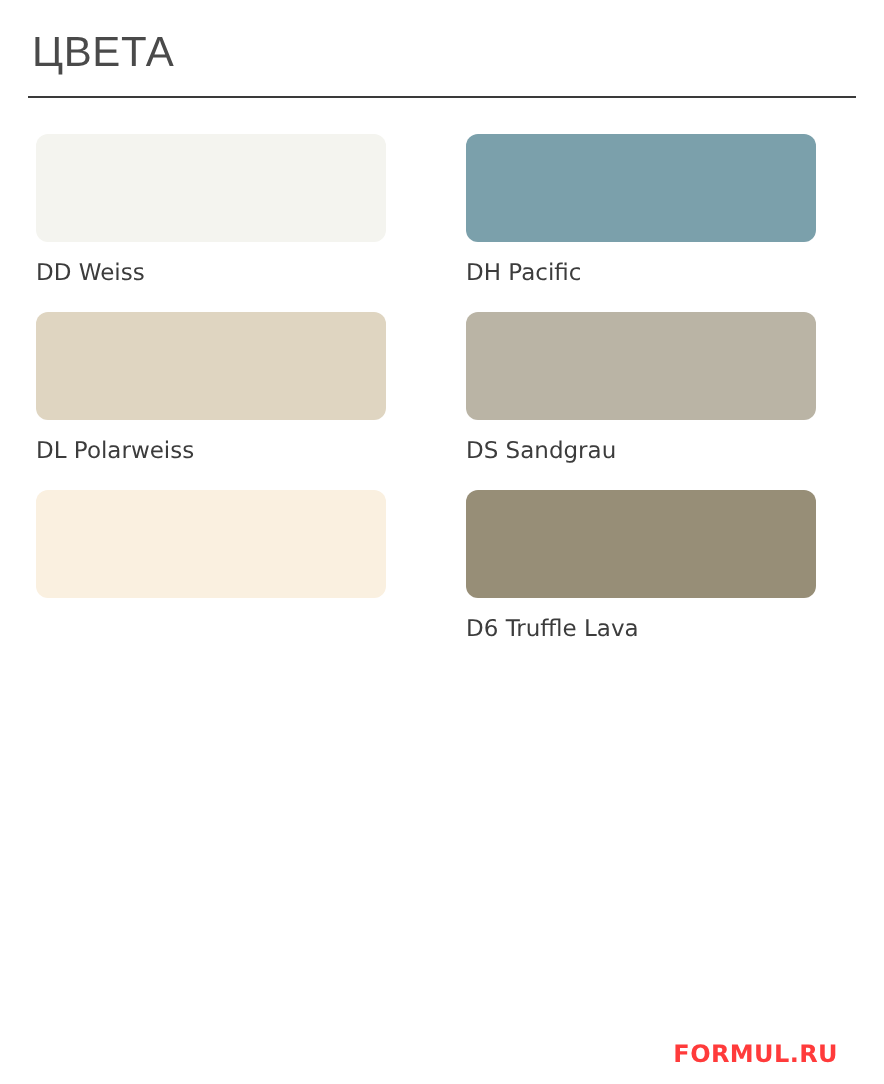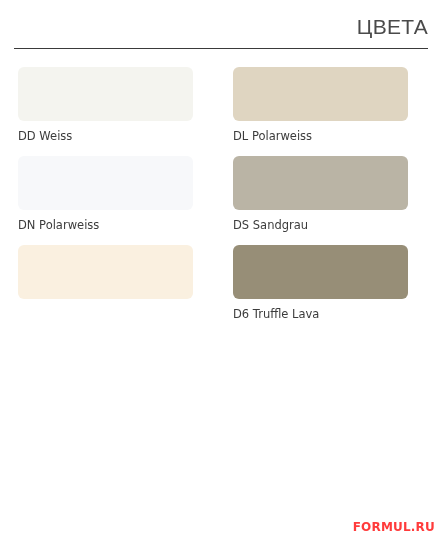--- a/index.html
+++ b/index.html
@@ -23,21 +23,20 @@
   }
   .page-title {
     font-family: "Liberation Sans", "DejaVu Sans", sans-serif;
     font-size: 21px;
     font-weight: 400;
     color: #4a4a4a;
     letter-spacing: 0.3px;
     line-height: 26px;
     margin: 0;
     padding: 4px 0 8px 2px;
-    text-align: right;
   }
   .title-rule {
     height: 1px;
     background: #3a3a3a;
     width: 100%;
   }
 
   
   .swatch-grid {
     margin: 0;
@@ -66,21 +65,21 @@
     color: #3c3c3c;
     line-height: 14px;
     margin-top: 8px;
     text-align: center;
     white-space: nowrap;
   }
 
   
   .footer-watermark {
     position: absolute;
-    right: 7px;
+    right: 23px;
     bottom: 8px;
     font-family: "DejaVu Sans", "Liberation Sans", sans-serif;
     font-size: 12px;
     font-weight: bold;
     color: #ff3b3b;
     letter-spacing: 0.2px;
     line-height: 14px;
     margin-top: 8px;
   }
 </style>
@@ -91,26 +90,26 @@
   <h1 class="page-title">ЦВЕТА</h1>
   <div class="title-rule"></div>
 </div>
 
 <div class="swatch-grid">
     <div class="swatch-cell">
       <div class="swatch-chip" style="background-color: rgb(244, 244, 239);"></div>
       <div class="swatch-label">DD Weiss</div>
     </div>
     <div class="swatch-cell">
+      <div class="swatch-chip" style="background-color: rgb(123, 160, 171);"></div>
+      <div class="swatch-label">DH Pacific</div>
+    </div>
+    <div class="swatch-cell">
       <div class="swatch-chip" style="background-color: rgb(223, 213, 193);"></div>
       <div class="swatch-label">DL Polarweiss</div>
-    </div>
-    <div class="swatch-cell">
-      <div class="swatch-chip" style="background-color: rgb(247, 248, 250);"></div>
-      <div class="swatch-label">DN Polarweiss</div>
     </div>
     <div class="swatch-cell">
       <div class="swatch-chip" style="background-color: rgb(186, 180, 165);"></div>
       <div class="swatch-label">DS Sandgrau</div>
     </div>
     <div class="swatch-cell">
       <div class="swatch-chip" style="background-color: rgb(250, 240, 224);"></div>
     </div>
     <div class="swatch-cell">
       <div class="swatch-chip" style="background-color: rgb(151, 142, 119);"></div>

